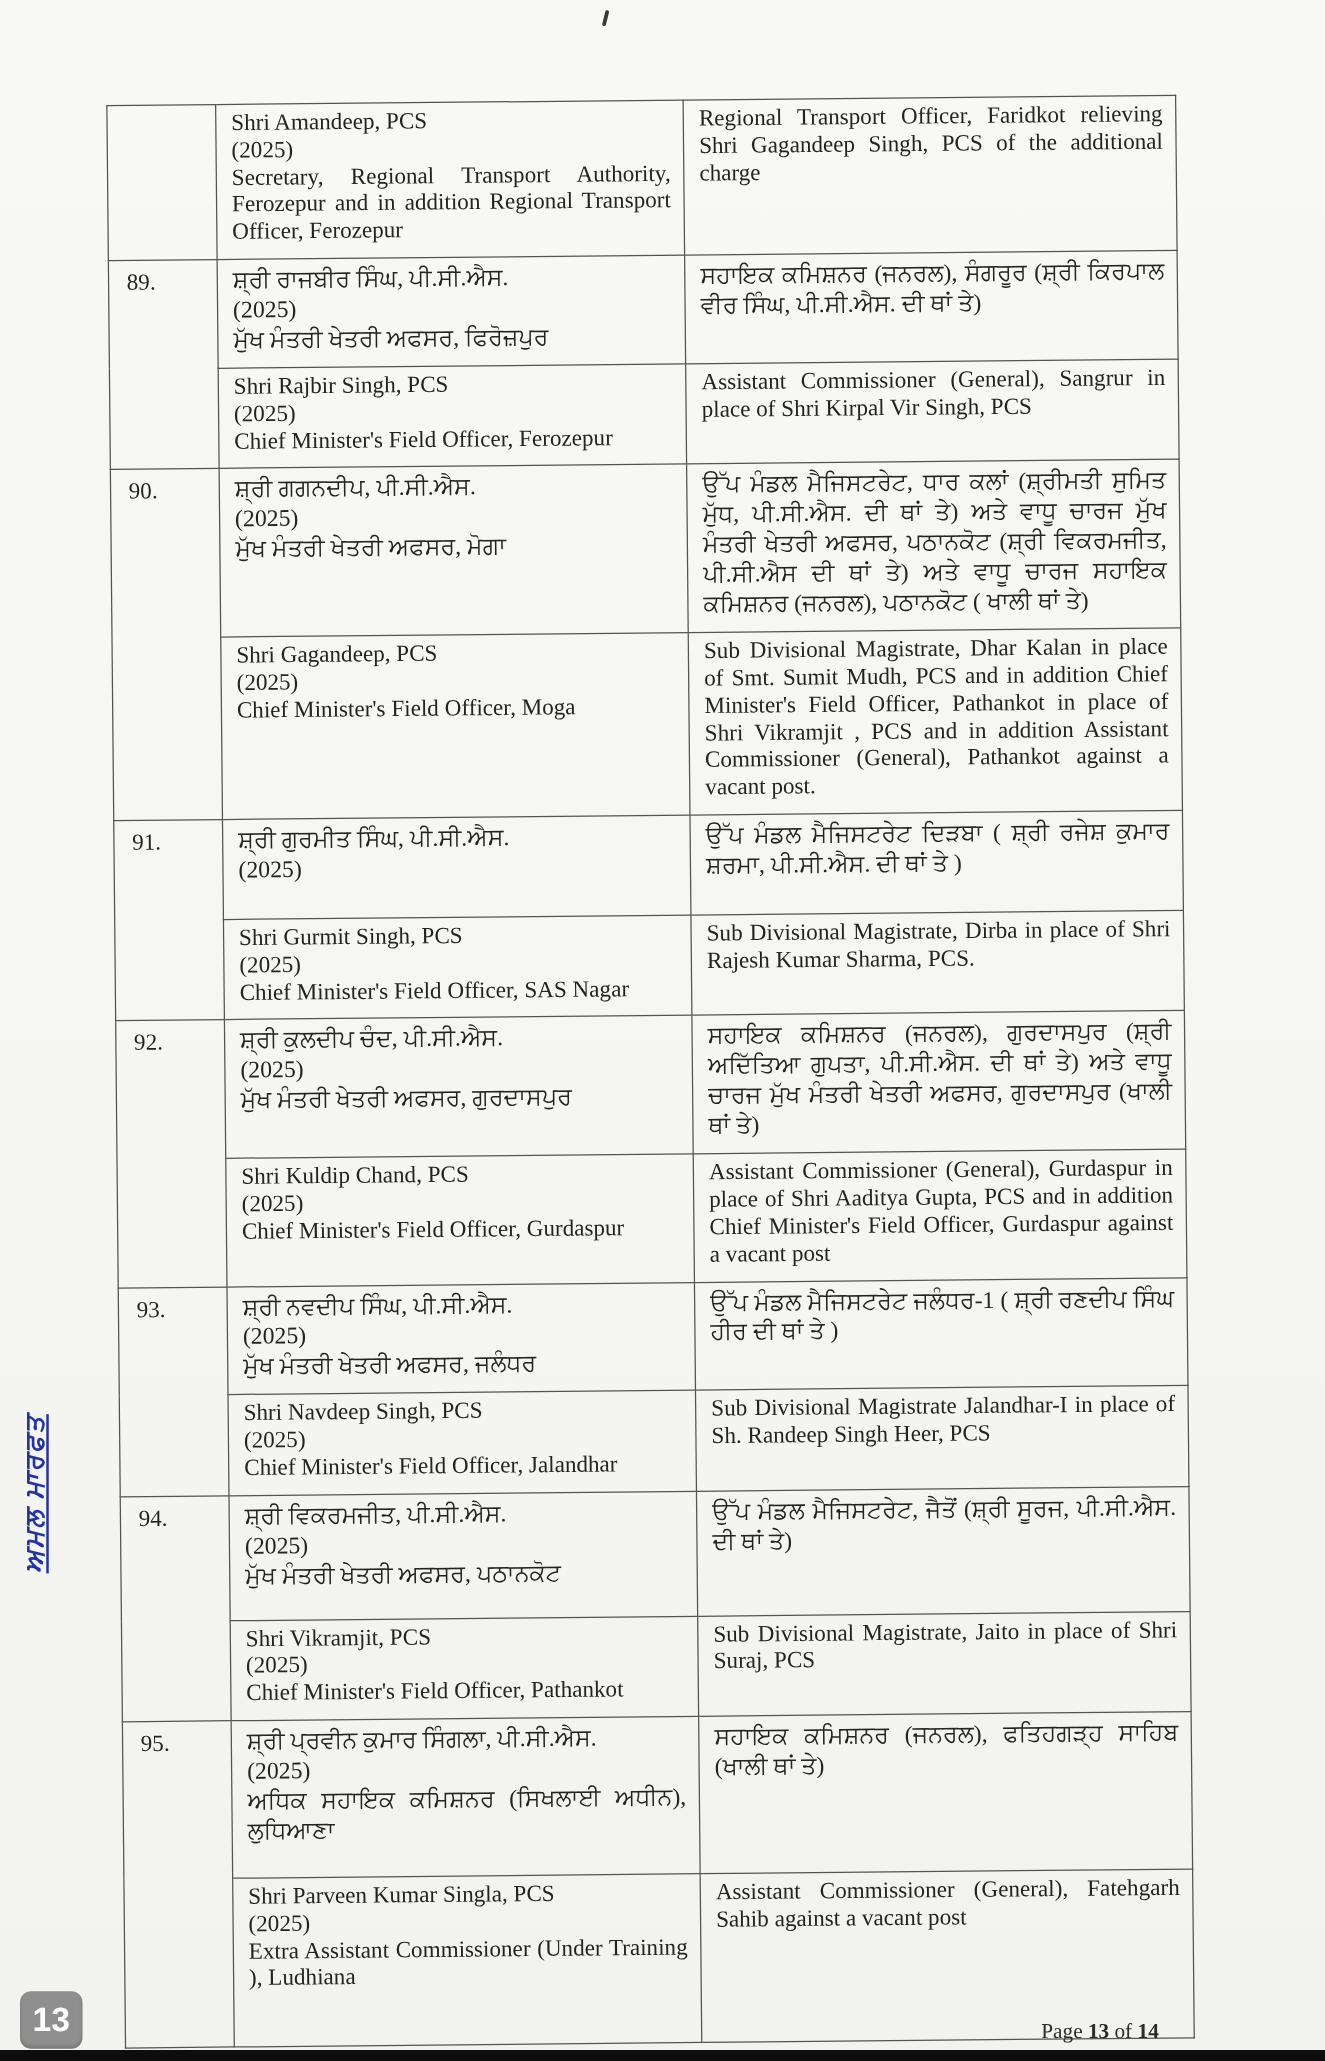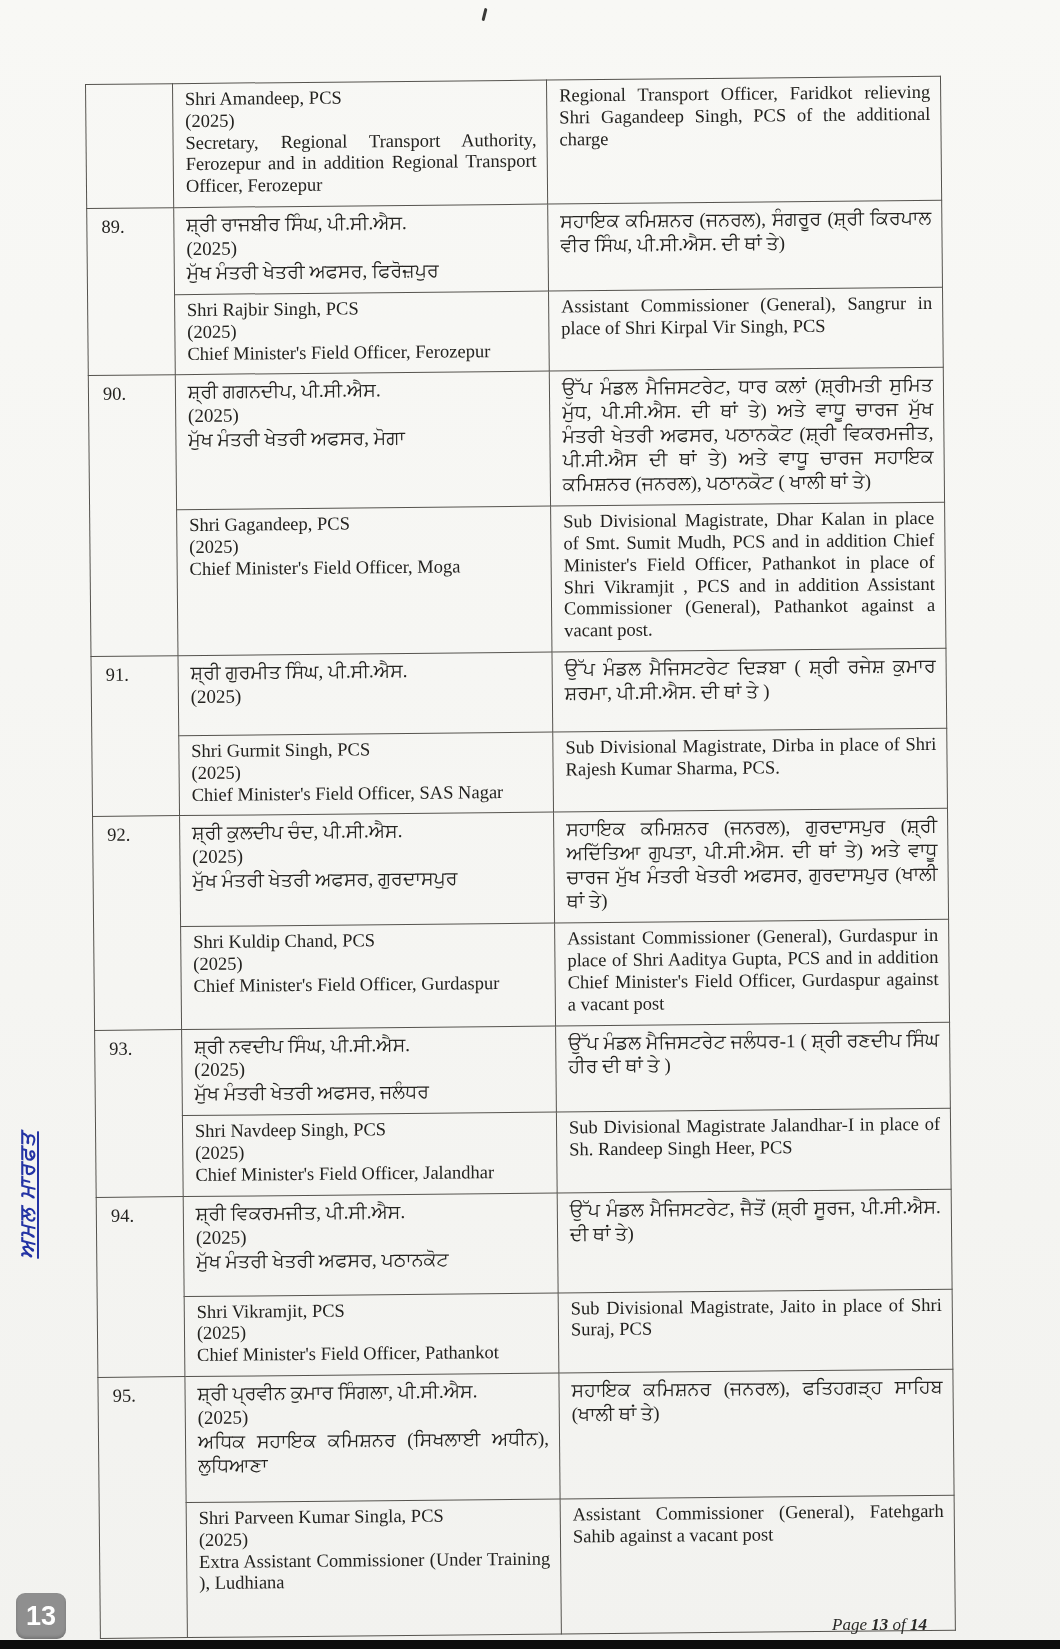--- a/index.html
+++ b/index.html
@@ -70,21 +70,20 @@
     background:#8f8f8f;border-radius:9px;
     color:#ffffff;font-family:"Liberation Sans", sans-serif;
     font-size:27px;font-weight:bold;
     display:flex;align-items:center;justify-content:center;
     box-shadow:inset 0 -2px 3px rgba(0,0,0,.18);
   }
   .footer-page{
     position:absolute;right:133px;top:1615px;
     font-size:17px;color:#2a2a28;
     font-family:"Liberation Serif", serif;
-    font-style:italic;
   }
   .footer-page b{font-weight:bold;}
   .bottom-bar{
     position:absolute;left:0;bottom:0;width:1060px;height:9px;
     background:#0d0d0d;
   }
 </style>
 </head>
 <body>
 

